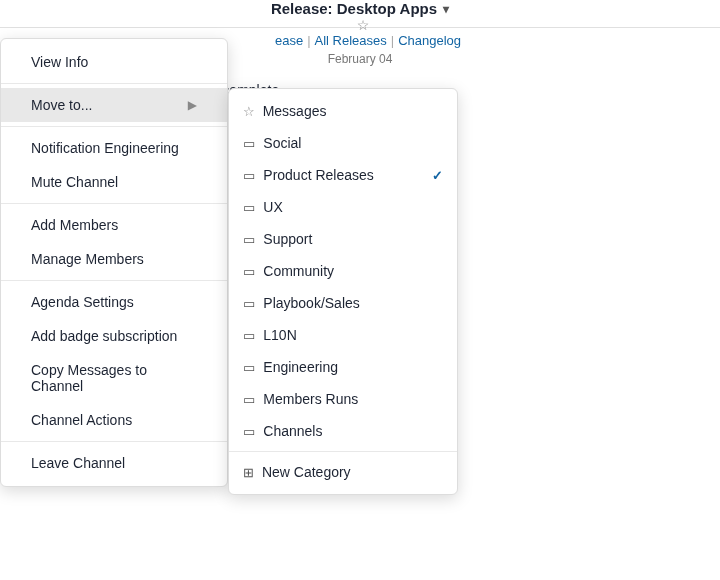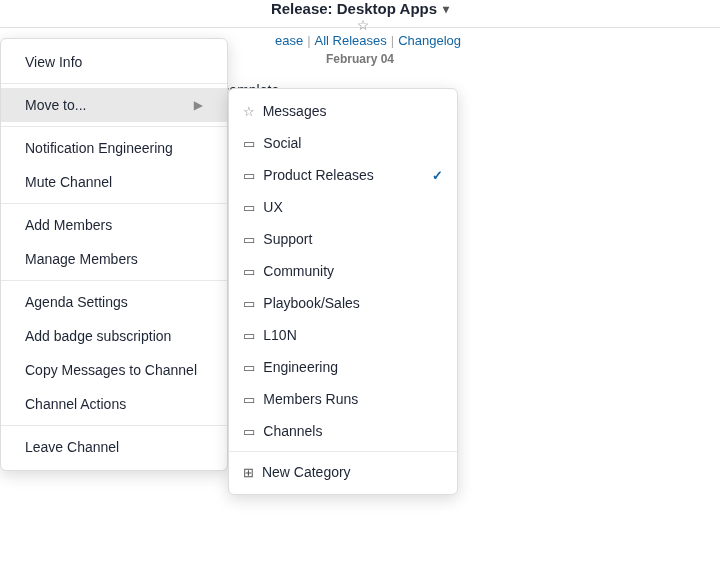--- a/index.html
+++ b/index.html
@@ -54,42 +54,42 @@
       text-decoration: none;
     }
     .breadcrumb .sep {
       color: #aaa;
     }
     .date-label {
       text-align: center;
       font-size: 12px;
       color: #777;
       margin: 8px 0 16px;
-      font-weight: 700;
+      font-weight: 400;
     }
     .message-text {
       font-size: 14px;
       color: #1d2433;
     }
 
     
     .context-menu {
       position: absolute;
       top: 38px;
       left: 0;
       width: 228px;
       background: #fff;
       border: 1px solid #ddd;
       border-radius: 6px;
       box-shadow: 0 4px 16px rgba(0,0,0,0.15);
       z-index: 100;
       padding: 6px 0;
     }
     .menu-item {
-      padding: 9px 24px;
+      padding: 9px 30px;
       cursor: pointer;
       color: #1d2433;
       font-size: 14px;
       display: flex;
       align-items: center;
       justify-content: space-between;
     }
     .menu-item.active {
       background: #e8e8e8;
       text-align: right;

